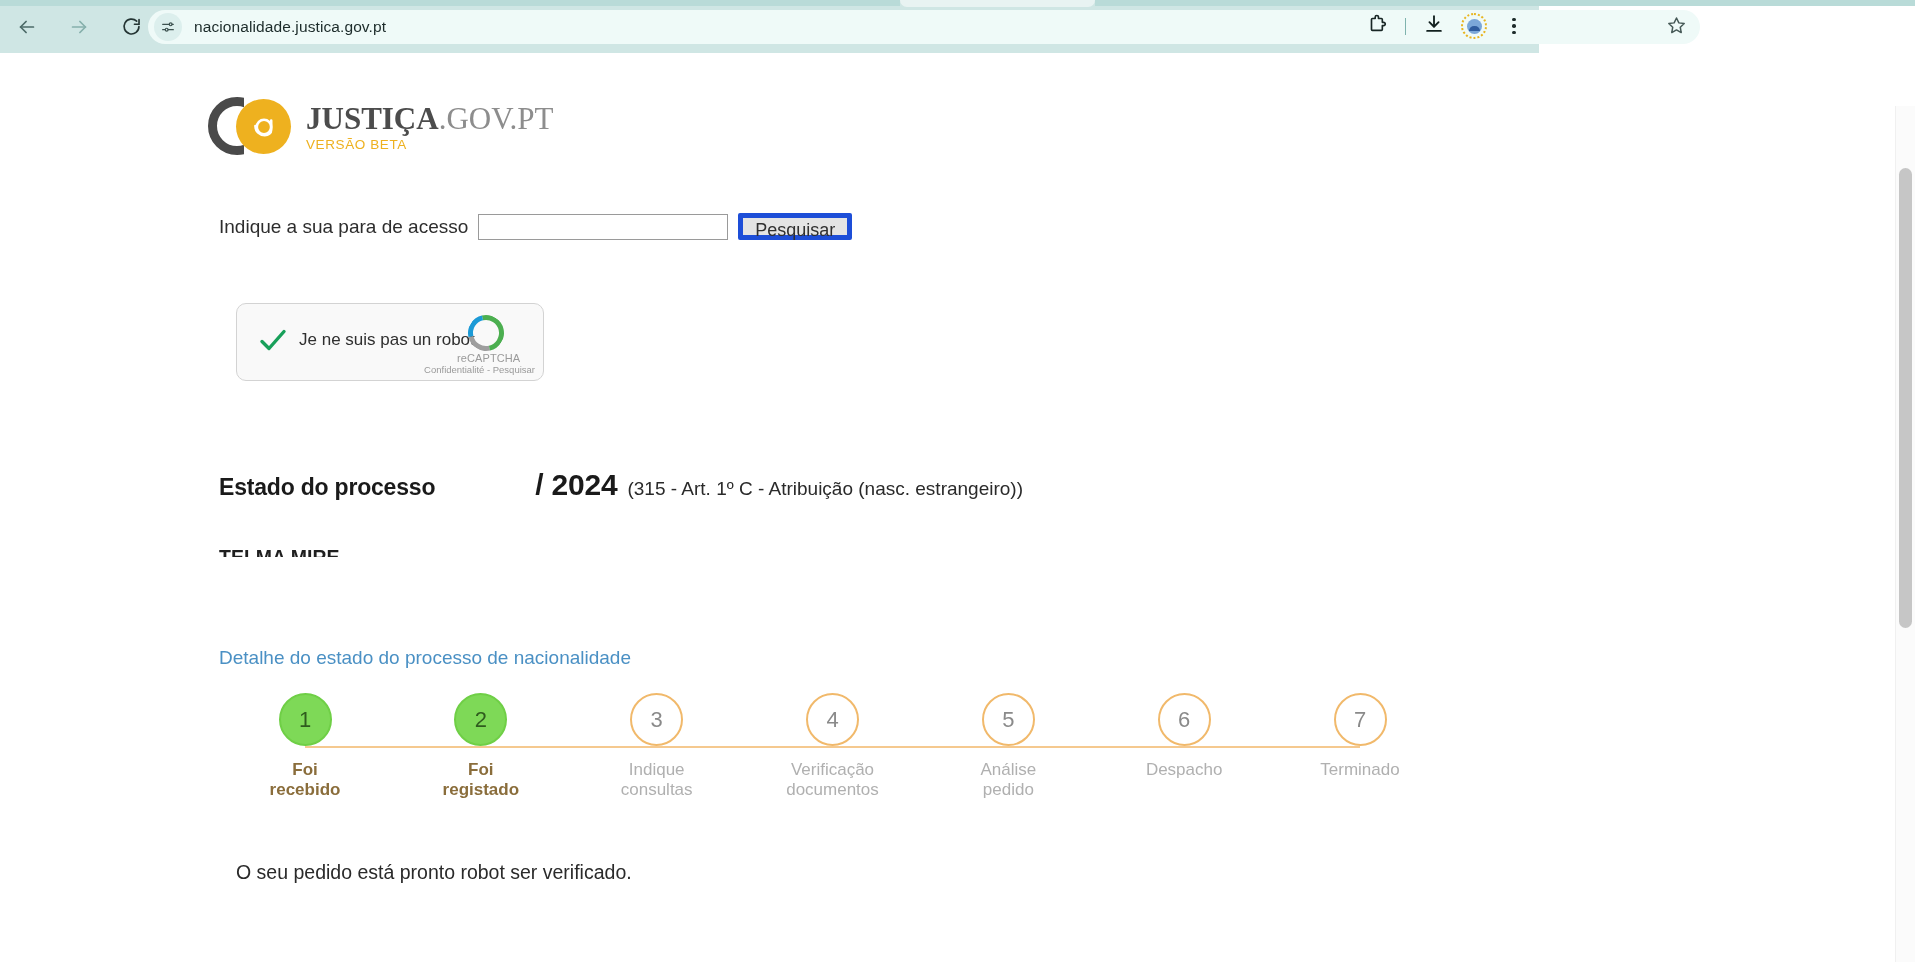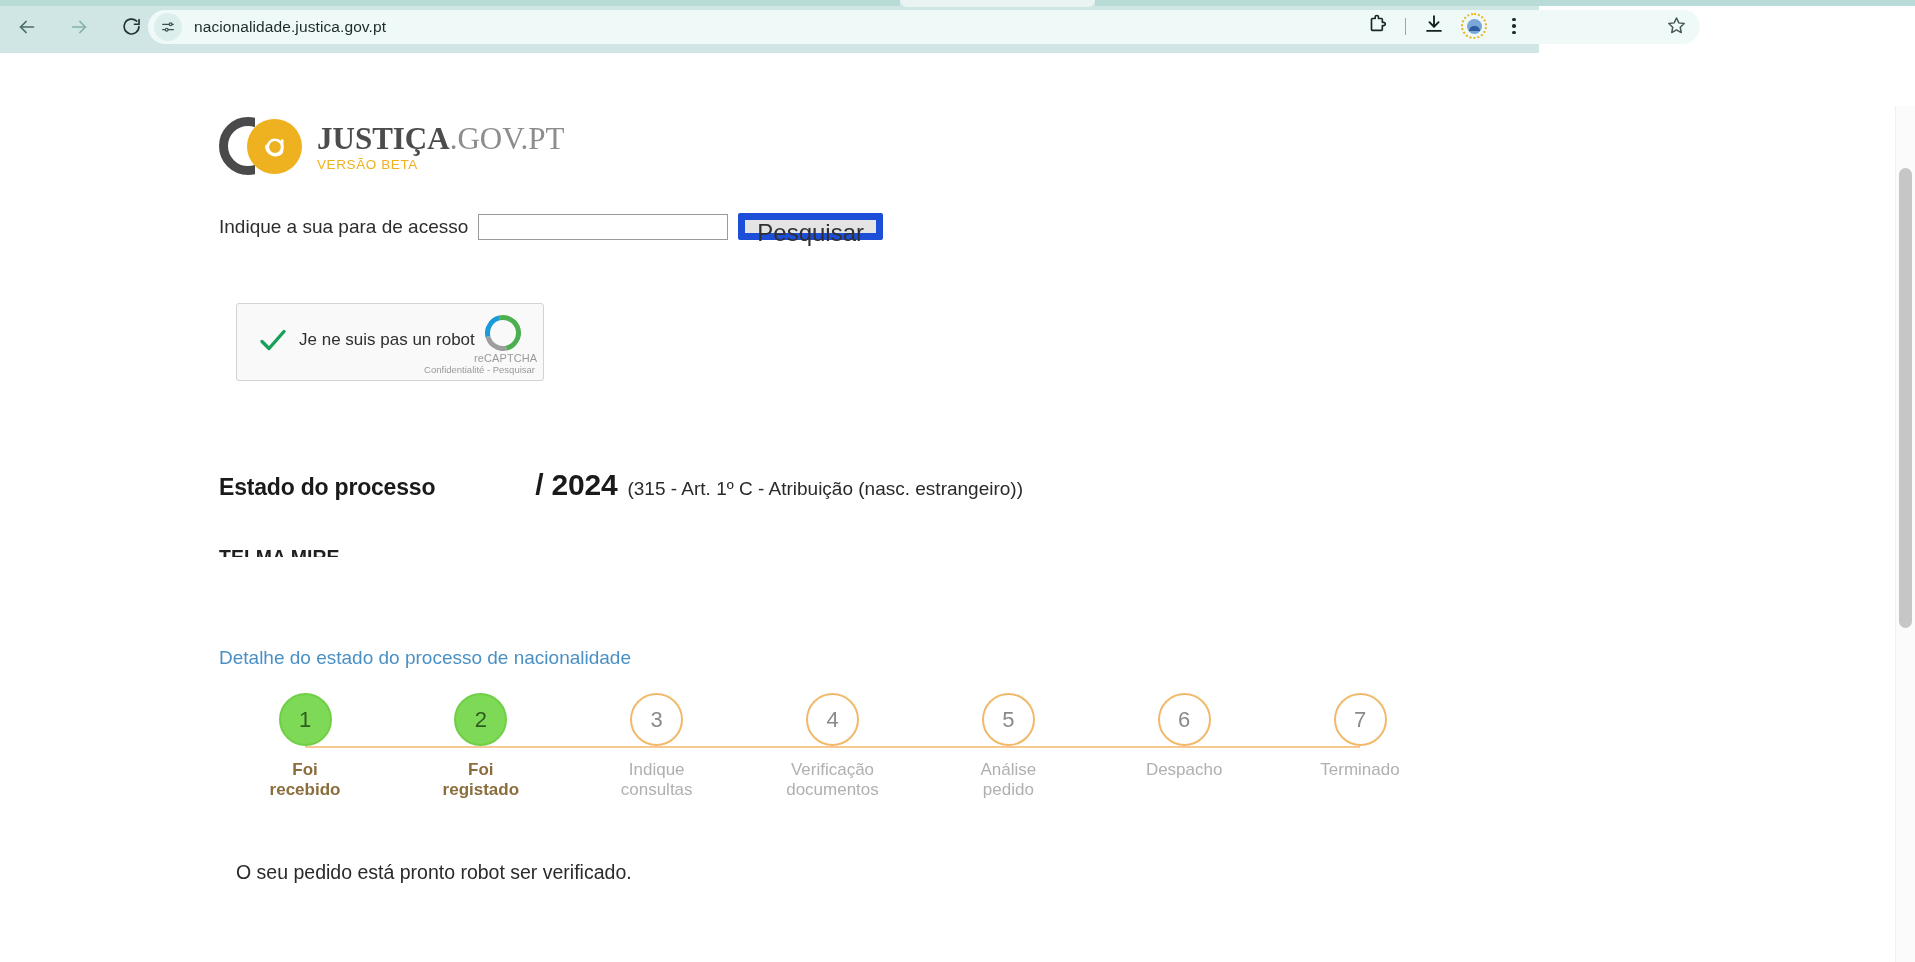--- a/index.html
+++ b/index.html
@@ -133,41 +133,41 @@
   }
   .pw-input {
     width: 250px; height: 26px;
     border: 1px solid #9a9a9a;
     background: #fff;
   }
   .pesquisar-btn {
     height: 27px;
     padding: 0 12px;
     background: #e4e4e4;
-    border: 7px solid #1d4ed8;
+    border: 5px solid #1d4ed8;
     border-radius: 2px;
-    font-size: 24px;
+    font-size: 18px;
     color: #303030;
     font-family: "Liberation Sans", sans-serif;
     line-height: 25px;
     white-space: nowrap;
   }
 
   
   .sticky-header {
     position: absolute;
     left: 0; top: 0;
     width: 1895px; height: 116px;
     background: #ffffff;
     z-index: 20;
   }
   .logo-wrap {
     position: absolute;
-    left: 219px; top: 44px;
-    display: flex; align-items: flex-start; margin-top: 20px;
+    left: 208px; top: 44px;
+    display: flex; align-items: flex-start;
   }
   .logo-mark {
     position: relative;
     width: 88px; height: 58px;
     flex: 0 0 auto;
   }
   .logo-c {
     position: absolute;
     left: 0; top: 0;
     width: 58px; height: 58px;
@@ -208,38 +208,38 @@
     letter-spacing: 0.6px;
   }
 
   
   .recaptcha-box {
     position: absolute;
     left: 236px; top: 250px;
     width: 308px; height: 78px;
     background: #f9f9f9;
     border: 1px solid #d3d3d3;
-    border-radius: 3px;
+    border-radius: 10px;
     z-index: 10;
   }
   .rc-check {
     position: absolute;
     left: 20px; top: 20px;
     width: 32px; height: 32px;
   }
   .rc-label {
     position: absolute;
     left: 62px; top: 26px;
     font-size: 17px;
     color: #2f2f2f;
     white-space: nowrap;
   }
   .rc-brand {
     position: absolute;
-    right: 11px; top: 11px;
+    right: 28px; top: 11px;
     width: 58px; text-align: left;
   }
   .rc-logo {
     width: 36px; height: 36px;
     margin: 0 auto;
     position: relative;
   }
   .rc-logo-arc {
     position: absolute; inset: 0;
     border-radius: 50%;

